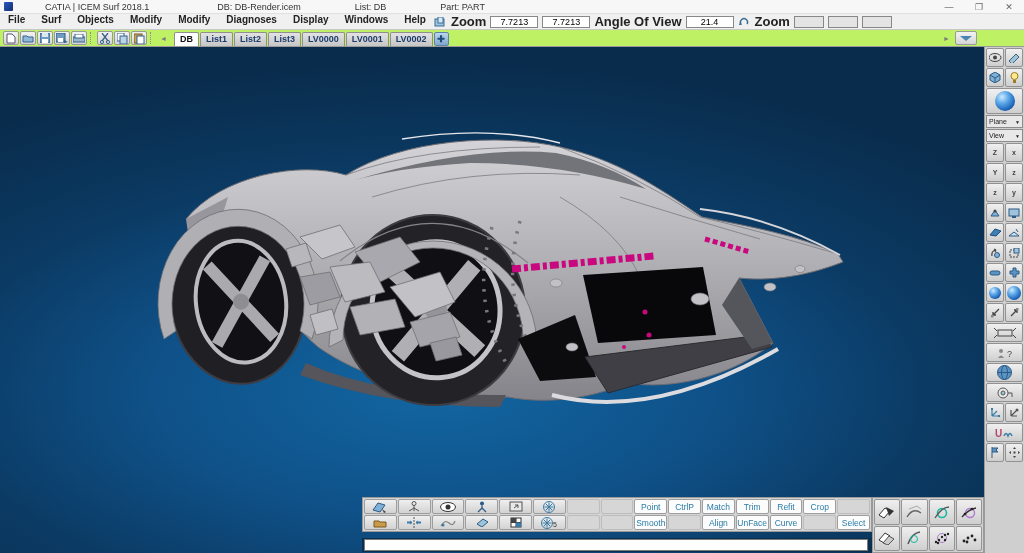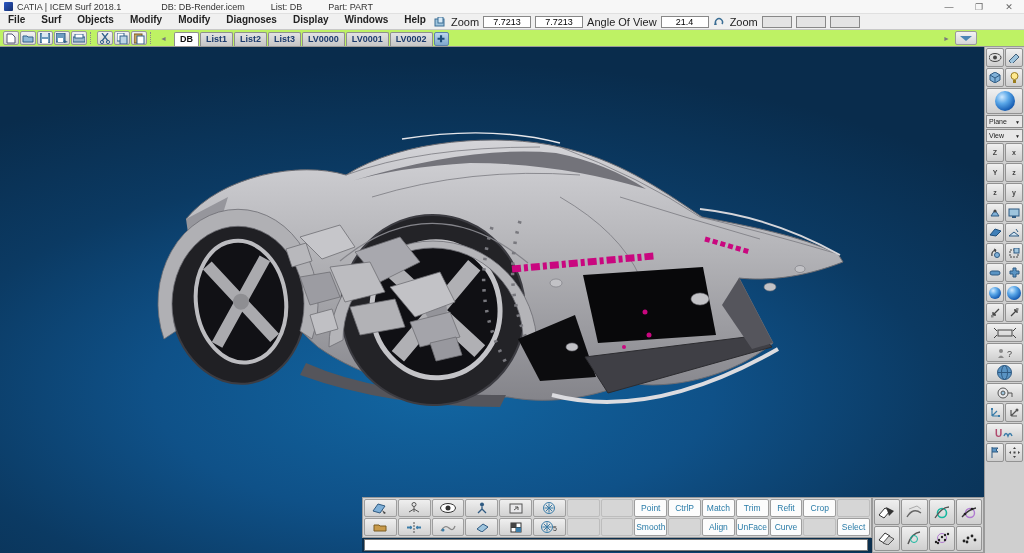--- a/index.html
+++ b/index.html
@@ -2,31 +2,31 @@
 <html><head>
 <meta charset="utf-8">
 <style>
   * { margin:0; padding:0; box-sizing:border-box; }
   html,body { width:1024px; height:553px; overflow:hidden; font-family:"Liberation Sans", sans-serif; }
   .app { position:relative; width:1024px; height:553px; background:#d8d8d8; }
 
   
   .titlebar { position:absolute; left:0; top:0; width:1024px; height:14px; background:#f7f7f7; border-bottom:1px solid #e0e0e0; display:flex; align-items:center; font-size:9px; color:#333; }
   .catia-logo { width:9px; height:9px; margin:0 4px 0 4px; background:linear-gradient(135deg,#2a57c6,#16306e); border-radius:1px; }
-  .titlebar .t { margin-right:26px; white-space:nowrap; }
+  .titlebar .t { margin-right:26px; white-space:nowrap;margin-left:28px; }
   .titlebar .t.first { margin-right:40px; }
   .win-controls { margin-left:auto; display:flex; height:14px; }
   .win-btn { width:30px; height:14px; display:flex; align-items:center; justify-content:center; color:#666; font-size:9px; cursor:default; }
 
   
   .menubar { position:absolute; left:0; top:14px; width:1024px; height:16px; background:#f0f0f0; border-bottom:1px solid #c8c8c8; display:flex; font-size:10px; }
   .menu-item { font-weight:bold; color:#222; padding:0 8px; white-space:nowrap; }
   .mb-right { display:flex; align-items:center; margin-left:auto; margin-right:300px; gap:4px; }
   .mini-ic { width:13px; height:11px; display:inline-flex; align-items:center; justify-content:center; }
-  .mb-label { font-weight:normal; color:#222; font-size:11px; white-space:nowrap; }
+  .mb-label { font-weight:bold; color:#222; font-size:13px; white-space:nowrap; }
   .mb-input { width:48px; height:12px; border:1px solid #888; background:#fff; font-size:9px; text-align:center; font-family:"Liberation Sans",sans-serif; }
   .mb-input.small { width:30px; background:#e4e4e4; }
 
   
   .toolbar { position:absolute; left:0; top:30px; width:1024px; height:17px; background:#bef264; border-bottom:1px solid #9a9a9a; display:flex; align-items:center; padding-left:3px; }
   .tb-btn { width:16px; height:14px; margin-right:1px; background:linear-gradient(#f2f2f2,#d6d6d6); border:1px solid #9a9a9a; border-radius:2px; display:flex; align-items:center; justify-content:center; }
   .tb-btn svg { display:block; }
   .tb-sep { width:5px; height:12px; margin:0 2px; border-left:1px dotted #8a8a8a; }
   .chev { font-size:7px; color:#7a7a7a; padding:0 3px; }
   .tabs { display:flex; align-items:flex-end; height:15px; margin-left:4px; }
@@ -49,21 +49,21 @@
   .sphere { border-radius:50%; background:radial-gradient(circle at 35% 30%, #cfe9ff 0%, #5aa7e8 35%, #1c63b8 70%, #0d3a78 100%); }
   .ax { font-size:7px; font-weight:bold; color:#444; line-height:1; }
 
   
   .brand-band { position:absolute; left:0; top:500px; width:362px; height:38px; background:#41708e; display:flex; align-items:center; }
   .ds-logo { display:flex; align-items:center; margin-left:108px; color:#fff; }
   .ds-swoosh { font-size:15px; font-style:italic; font-weight:bold; margin-right:4px; }
   .ds-text { font-size:6.5px; font-weight:bold; letter-spacing:.5px; line-height:1.15; }
   .icem-logo { margin-left:60px; color:#fff; font-size:13px; font-weight:bold; font-style:italic; letter-spacing:1px; }
 
-  .bottom-toolbar { position:absolute; left:362px; top:497px; width:510px; height:41px; background:#d4d4d4; border:1px solid #9a9a9a; display:grid; grid-template-columns:repeat(15,1fr); grid-template-rows:1fr 1fr; gap:1px; padding:1px; }
+  .bottom-toolbar { position:absolute; left:362px; top:497px; width:510px; height:35px; background:#d4d4d4; border:1px solid #9a9a9a; display:grid; grid-template-columns:repeat(15,1fr); grid-template-rows:1fr 1fr; gap:1px; padding:1px; }
   .cell { background:linear-gradient(#efefef,#d2d2d2); border:1px solid #9e9e9e; border-radius:2px; display:flex; align-items:center; justify-content:center; overflow:hidden; }
   .cell.blank { background:#d6d6d6; border:1px solid #bdbdbd; }
   .cmd { font-size:8.5px; color:#2a7ca8; background:#fcfcfc; }
   .cell svg { display:block; }
 
   .statusbar { position:absolute; left:362px; top:538px; width:510px; height:14px; background:#0b2f4e; display:flex; align-items:center; }
   .status-input { width:504px; height:12px; margin-left:2px; background:#fff; border:1px solid #7a7a7a; }
 
   .br-palette { position:absolute; left:872px; top:497px; width:112px; height:56px; background:#cfcfcf; border:1px solid #9a9a9a; display:grid; grid-template-columns:repeat(4,1fr); grid-template-rows:1fr 1fr; gap:1px; padding:1px; }
   .pal { background:linear-gradient(#efefef,#cfcfcf); border:1px solid #949494; border-radius:2px; display:flex; align-items:center; justify-content:center; }

